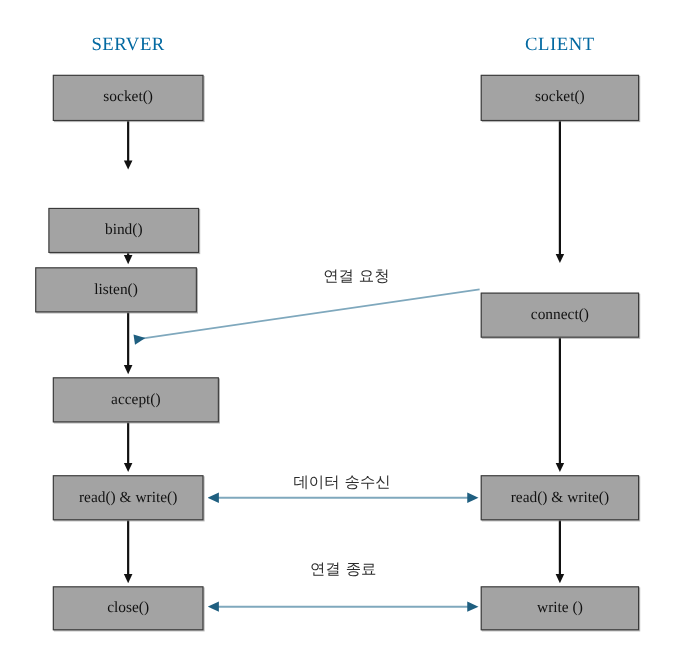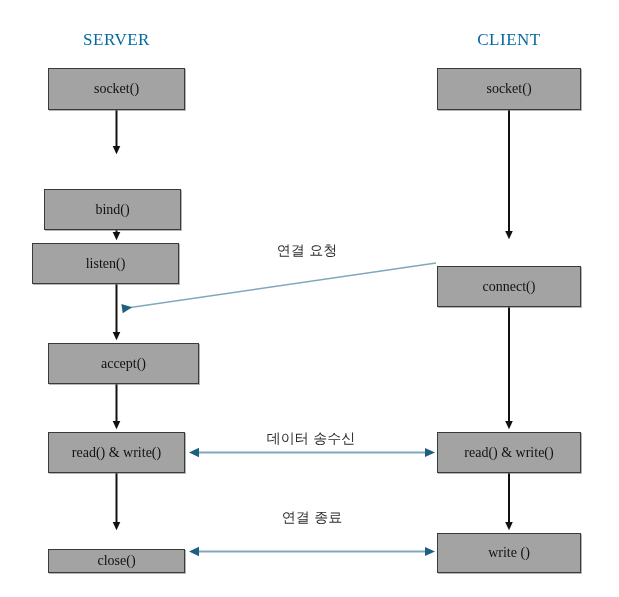--- a/index.html
+++ b/index.html
@@ -49,37 +49,37 @@
     color: #111111;
     white-space: nowrap;
   }
 
   
   #node-server-socket  { left: 48px; top: 68px;  width: 137px; height: 42px; }
   #node-server-bind    { left: 44px; top: 157px; width: 137px; height: 41px; margin-top: 32px; }
   #node-server-listen  { left: 32px; top: 243px; width: 147px; height: 41px; text-align: center; }
   #node-server-accept  { left: 48px; top: 343px; width: 151px; height: 41px; }
   #node-server-rw      { left: 48px; top: 432px; width: 137px; height: 41px; }
-  #node-server-close   { left: 48px; top: 533px; width: 137px; height: 24px; margin-top: 16px; }
+  #node-server-close   { left: 48px; top: 533px; width: 137px; height: 40px; }
 
   
   #node-client-socket  { left: 437px; top: 68px;  width: 144px; height: 42px; }
   #node-client-connect { left: 437px; top: 242px; width: 144px; height: 41px; margin-top: 24px; }
   #node-client-rw      { left: 437px; top: 432px; width: 144px; height: 41px; }
   #node-client-close   { left: 437px; top: 533px; width: 144px; height: 40px; }
 
   .edge-label {
     position: absolute;
     font-family: "DejaVu Sans", "Liberation Sans", sans-serif;
     font-size: 14px;
     color: #2b2b2b;
     white-space: nowrap;
     text-align: center;
   }
-  #label-connect-request { left: 232px; top: 242px; width: 150px; }
+  #label-connect-request { left: 249px; top: 242px; width: 150px; }
   #label-data-transfer   { left: 236px; top: 430px; width: 150px; }
   #label-connect-close   { left: 242px; top: 509px; width: 140px; }
 </style>
 </head>
 <body>
 
 <svg id="diagram" viewBox="0 0 619 597" width="619" height="597" xmlns="http://www.w3.org/2000/svg">
   <defs>
     <marker id="arrow-black" markerWidth="9" markerHeight="9" refX="4.2" refY="4.5" orient="auto" markerUnits="userSpaceOnUse">
       <path d="M0,0.6 L8.4,4.5 L0,8.4 z" fill="#111111"></path>

